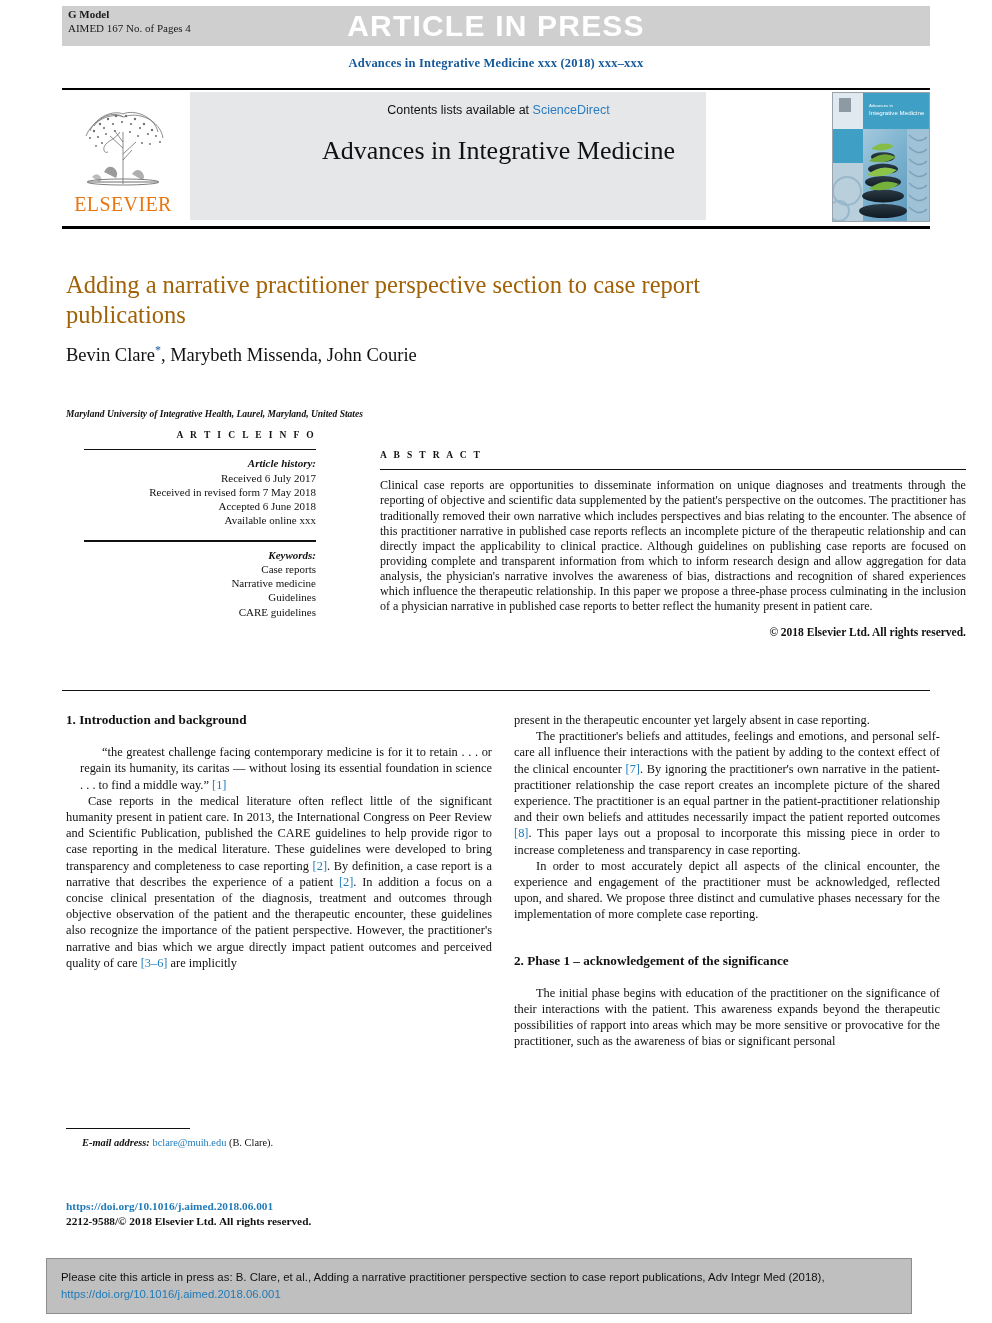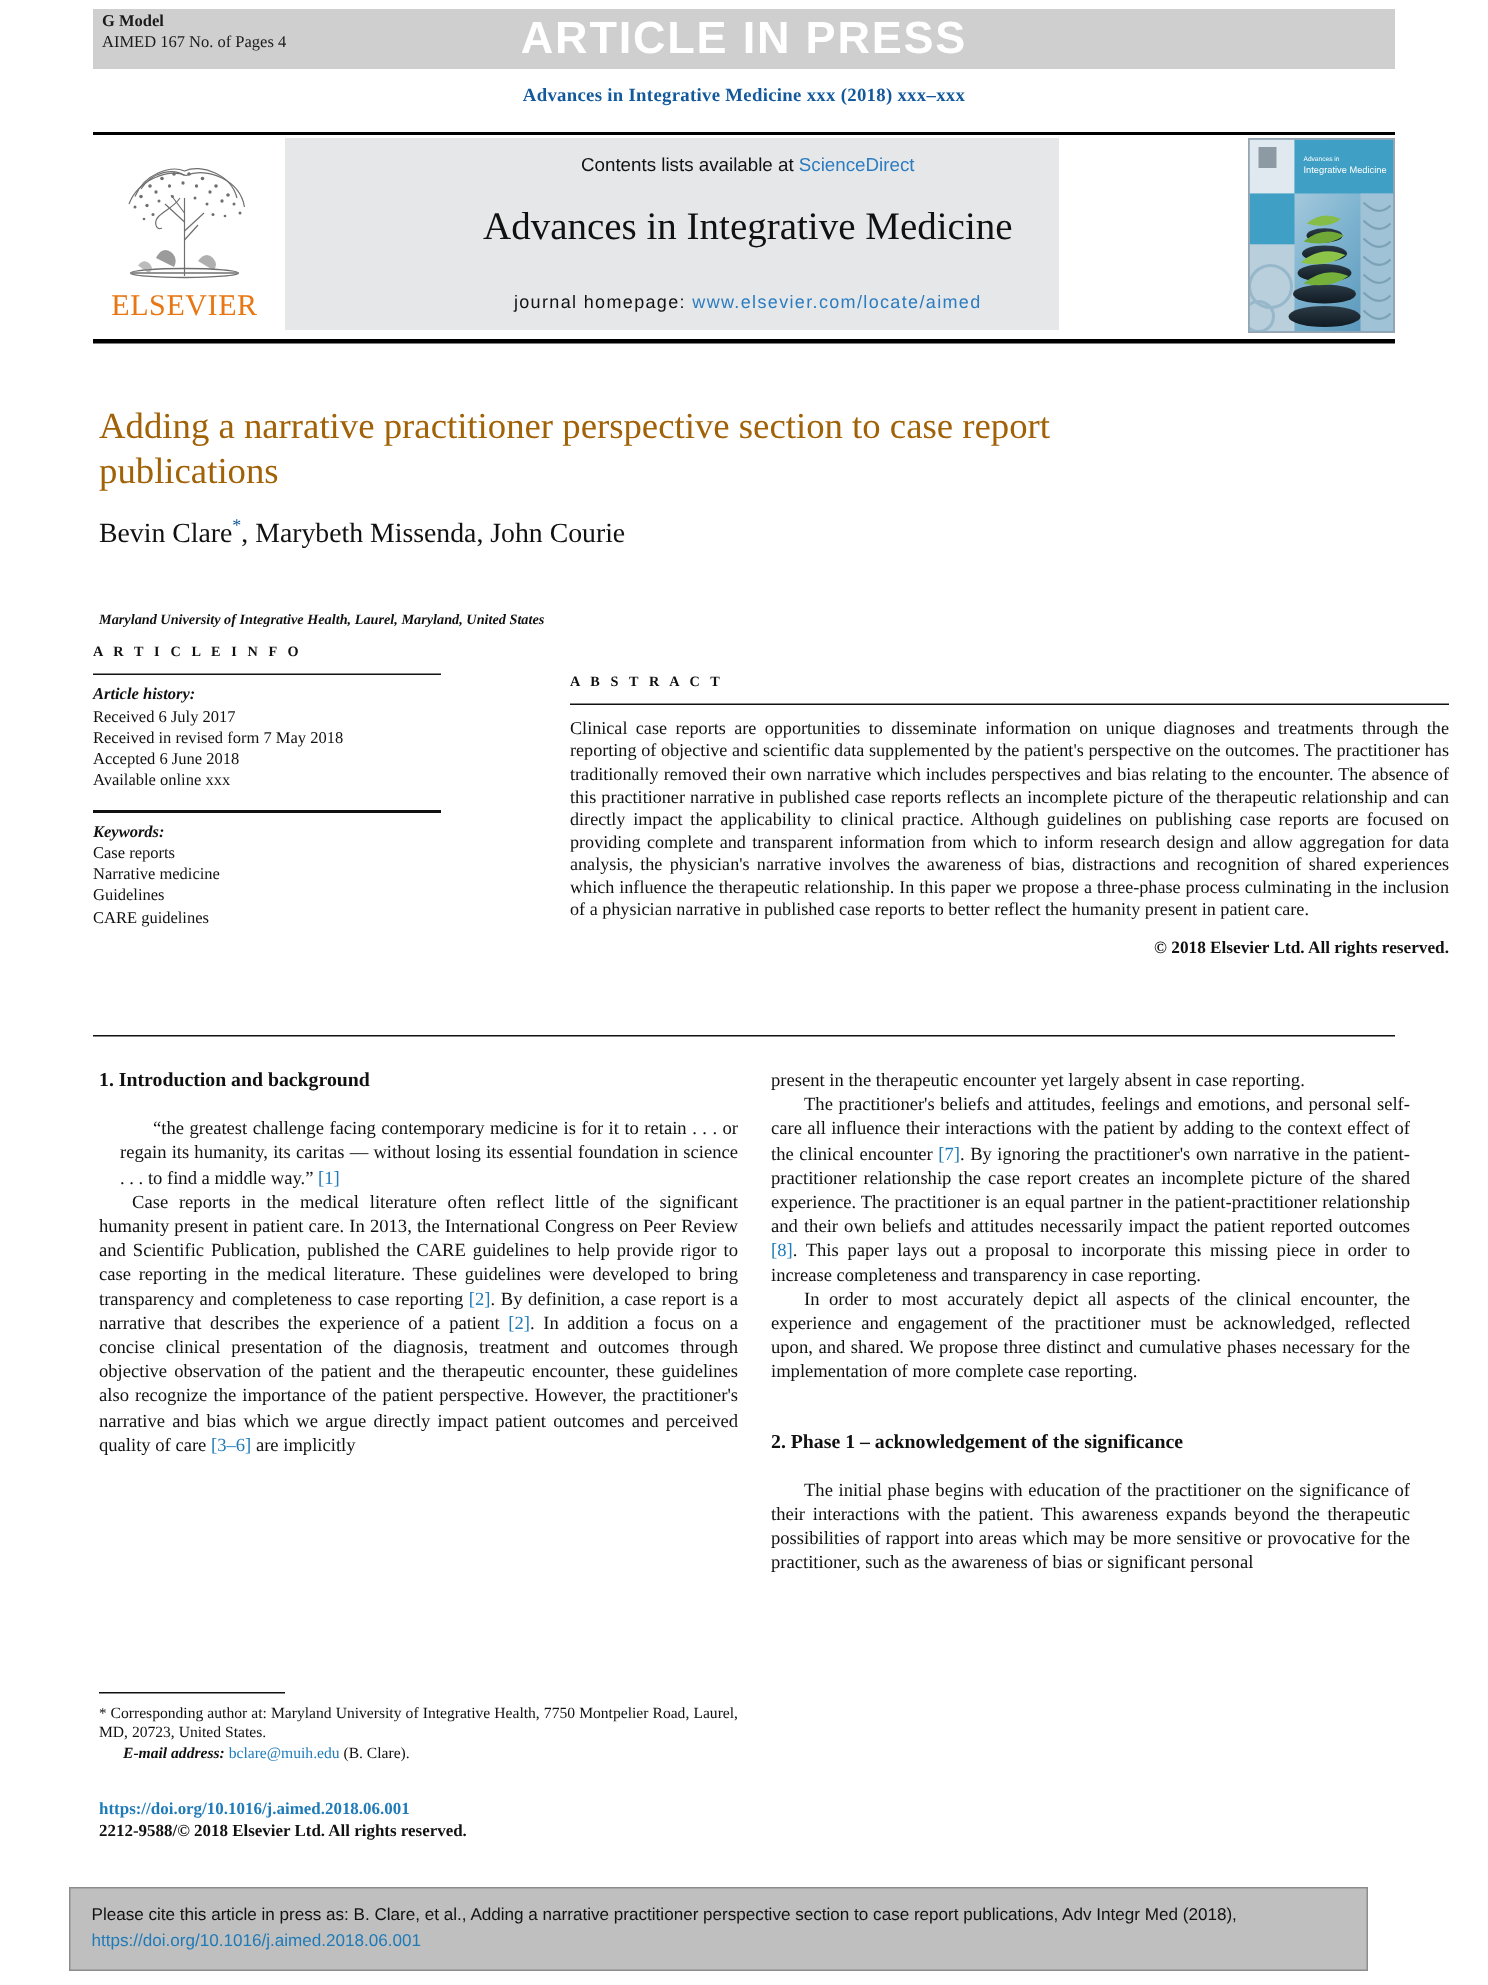--- a/index.html
+++ b/index.html
@@ -191,23 +191,24 @@
     width: 740px;
     font-family: "Liberation Serif", serif;
     font-style: italic;
     font-weight: bold;
     font-size: 9.5px;
     color: #111;
     margin-top: 36px;
   }
   .info-col {
     position: absolute;
-    left: 62px;
+    left: 84px;
     top: 430px;
     width: 232px;
+    text-align: right;
   }
   .abs-col {
     position: absolute;
     left: 344px;
     top: 450px;
     width: 586px;
     margin-left: 36px;
   }
   .sec-head {
     font-family: "Liberation Serif", serif;
@@ -403,23 +404,20 @@
         </g>
       </svg>
       <div class="elsevier-word">ELSEVIER</div>
     </div>
 
     <div class="contents-box">
       <div class="contents-line">
         <span>Contents lists available at </span><a href="#">ScienceDirect</a>
       </div>
       <div class="journal-title-big">Advances in Integrative Medicine</div>
-      <div class="homepage-line">
-        <span>journal homepage: </span><span class="url">www.elsevier.com/locate/aimed</span>
-      </div>
     </div>
 
     <div class="cover-thumb">
       <svg viewBox="0 0 96 128" width="96" height="128">
         <defs>
           <linearGradient id="cvg" x1="0" y1="0" x2="1" y2="1">
             <stop offset="0%" stop-color="#cfe0ea"></stop>
             <stop offset="55%" stop-color="#7fb4d0"></stop>
             <stop offset="100%" stop-color="#4f8fb5"></stop>
           </linearGradient>
@@ -511,23 +509,20 @@
   <div class="col col-right">
     <p style="text-indent:0">present in the therapeutic encounter yet largely absent in case reporting.</p>
     <p><span>The practitioner's beliefs and attitudes, feelings and emotions, and personal self-care all influence their interactions with the patient by adding to the context effect of the clinical encounter </span><span class="ref">[7]</span><span>. By ignoring the practitioner's own narrative in the patient-practitioner relationship the case report creates an incomplete picture of the shared experience. The practitioner is an equal partner in the patient-practitioner relationship and their own beliefs and attitudes necessarily impact the patient reported outcomes </span><span class="ref">[8]</span><span>. This paper lays out a proposal to incorporate this missing piece in order to increase completeness and transparency in case reporting.</span></p>
     <p>In order to most accurately depict all aspects of the clinical encounter, the experience and engagement of the practitioner must be acknowledged, reflected upon, and shared. We propose three distinct and cumulative phases necessary for the implementation of more complete case reporting.</p>
     <h2 class="spaced">2. Phase 1 – acknowledgement of the significance</h2>
     <p>The initial phase begins with education of the practitioner on the significance of their interactions with the patient. This awareness expands beyond the therapeutic possibilities of rapport into areas which may be more sensitive or provocative for the practitioner, such as the awareness of bias or significant personal</p>
   </div>
 
   <div class="footnote">
     <div class="foot-rule"></div>
-    <div class="foot-text">
-      <span class="star">*</span><span> Corresponding author at: Maryland University of Integrative Health, 7750 Montpelier Road, Laurel, MD, 20723, United States.</span>
-    </div>
     <div class="foot-text" style="text-indent:16px">
       <span class="it">E-mail address:</span>
       <span class="foot-link">bclare@muih.edu</span><span> (B. Clare).</span>
     </div>
   </div>
 
   <div class="doi-block">
     <div class="doi">https://doi.org/10.1016/j.aimed.2018.06.001</div>
     <div>2212-9588/© 2018 Elsevier Ltd. All rights reserved.</div>
   </div>

